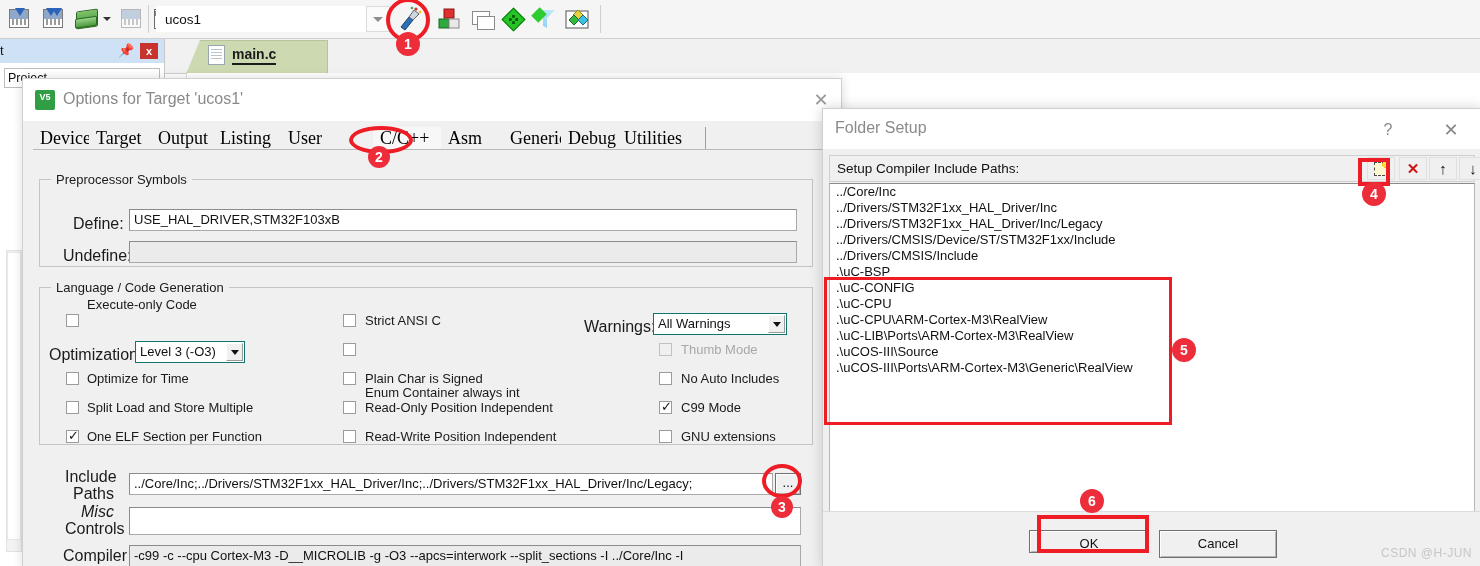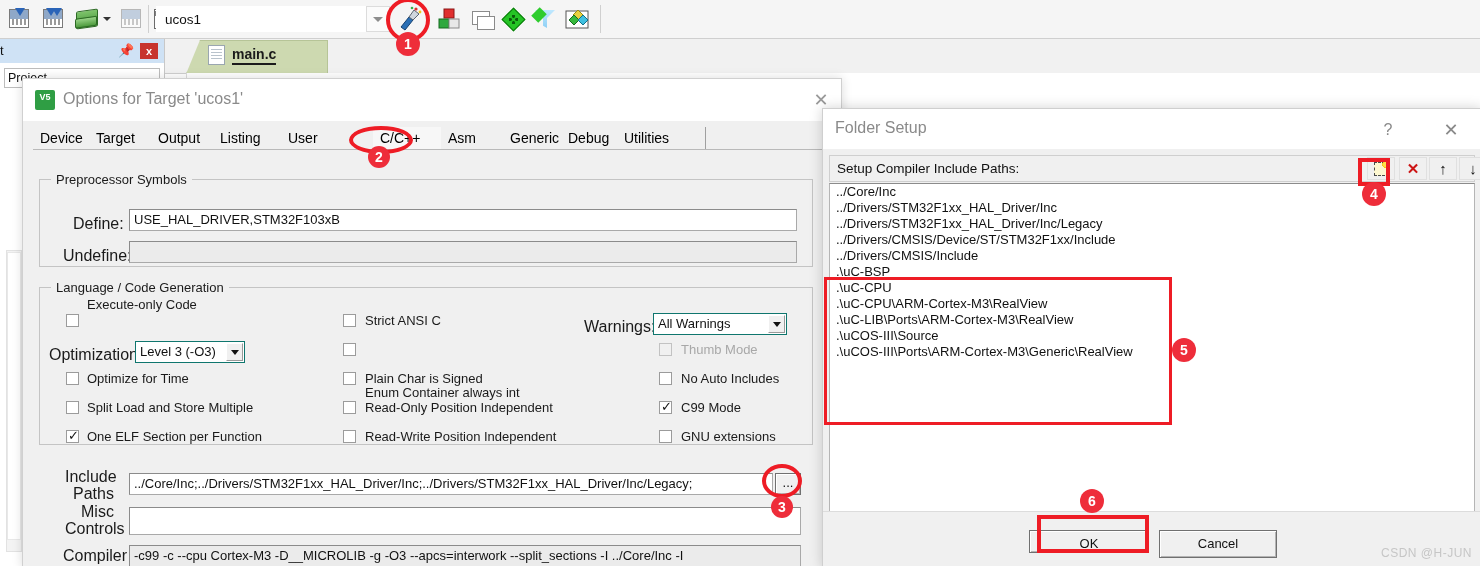--- a/index.html
+++ b/index.html
@@ -179,22 +179,22 @@
   #opt-title{left:40px;top:11px;font-size:16px;color:#8a8a8a;}
   #opt-close{
     left:780px;top:8px;width:36px;height:26px;color:#9a9a9a;font-size:18px;
     text-align:center;line-height:26px;font-family:"DejaVu Sans",sans-serif;
   }
 
   
   #opt-tabstrip{left:10px;top:48px;width:800px;height:24px;}
   .opt-tab{
     position:absolute;top:0;height:22px;line-height:22px;
-    font-family:Liberation Sans, sans-serif;
-    font-size:14px;color:#000;padding:0 7px;
+    font-family:Liberation Serif, serif;
+    font-size:18px;color:#000;padding:0 7px;
     border-right:1px solid #a0a0a0;background:#f0f0f0;
   }
   .opt-tab.last{border-right:1px solid #a0a0a0;}
   #opt-tab-underline{left:10px;top:70px;width:800px;height:1px;background:#b9b9b9;}
 
   
   .groupbox{position:absolute;border:1px solid #c4c4c4;}
   .group-legend{
     position:absolute;background:#f0f0f0;padding:0 5px;font-size:13px;color:#1a1a1a;
   }
@@ -468,21 +468,21 @@
   <div class="cblabel" style="left:658px;top:321px;">C99 Mode</div>
 
   <div class="cb" style="left:636px;top:351px;"></div>
   <div class="cblabel" style="left:658px;top:350px;">GNU extensions</div>
 
   <div class="fieldlabel" style="left:42px;top:389px;">Include</div>
   <div class="fieldlabel" style="left:50px;top:406px;">Paths</div>
   <div class="textbox" style="left:106px;top:394px;width:644px;height:22px;">../Core/Inc;../Drivers/STM32F1xx_HAL_Driver/Inc;../Drivers/STM32F1xx_HAL_Driver/Inc/Legacy;</div>
   <div class="btn3d" style="left:752px;top:394px;width:26px;height:22px;line-height:18px;">...</div>
 
-  <div class="fieldlabel" style="left:58px;top:424px;">Misc</div>
+  <div class="fieldlabel" style="left:58px;top:424px;font-style:italic;">Misc</div>
   <div class="fieldlabel" style="left:42px;top:441px;">Controls</div>
   <div class="textbox" style="left:106px;top:428px;width:672px;height:28px;"></div>
 
   <div class="fieldlabel" style="left:40px;top:468px;color:#1a1a1a;">Compiler</div>
   <div class="textbox readonly" style="left:106px;top:466px;width:672px;height:30px;background:#ebebeb;overflow:hidden;">-c99 -c --cpu Cortex-M3 -D__MICROLIB -g -O3 --apcs=interwork --split_sections -I ../Core/Inc -I</div>
 </div>
 
 <div class="abs" id="folder-dialog">
   <div class="abs" id="fs-titlebar"></div>
   <div class="abs" id="fs-title">Folder Setup</div>
@@ -499,20 +499,21 @@
   <div class="fs-tbbtn" style="left:606px;color:#111;">↑</div>
   <div class="fs-tbbtn" style="left:636px;color:#111;">↓</div>
 
   <div class="abs" id="fs-list">
     <div class="fs-item">../Core/Inc</div>
     <div class="fs-item">../Drivers/STM32F1xx_HAL_Driver/Inc</div>
     <div class="fs-item">../Drivers/STM32F1xx_HAL_Driver/Inc/Legacy</div>
     <div class="fs-item">../Drivers/CMSIS/Device/ST/STM32F1xx/Include</div>
     <div class="fs-item">../Drivers/CMSIS/Include</div>
     <div class="fs-item">.\uC-BSP</div>
+    <div class="fs-item">.\uC-CONFIG</div>
     <div class="fs-item">.\uC-CPU</div>
     <div class="fs-item">.\uC-CPU\ARM-Cortex-M3\RealView</div>
     <div class="fs-item">.\uC-LIB\Ports\ARM-Cortex-M3\RealView</div>
     <div class="fs-item">.\uCOS-III\Source</div>
     <div class="fs-item">.\uCOS-III\Ports\ARM-Cortex-M3\Generic\RealView</div>
   </div>
 
   <div class="abs" id="fs-buttons">
     <div class="btn3d" style="left:206px;top:18px;width:120px;height:23px;line-height:26px;">OK</div>
     <div class="btn3d" style="left:336px;top:18px;width:118px;height:28px;line-height:26px;">Cancel</div>

